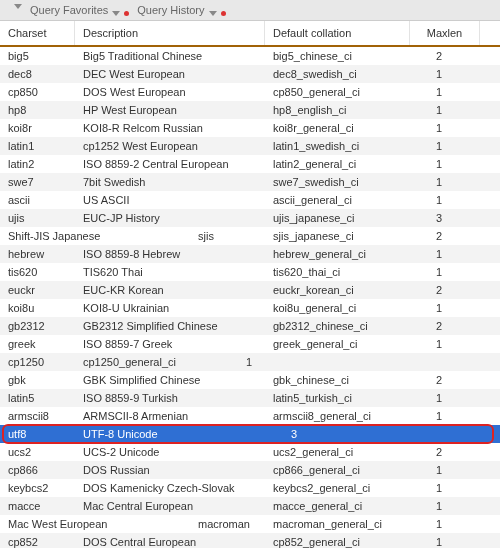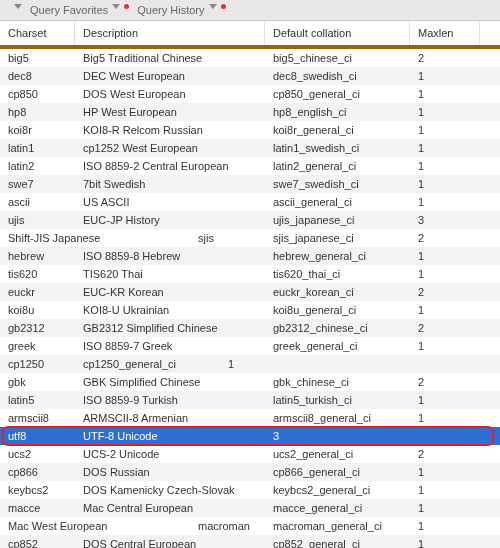--- a/index.html
+++ b/index.html
@@ -1,32 +1,32 @@
 <!DOCTYPE html>
 <html><head>
 <meta charset="utf-8">
 <style>
 html,body{margin:0;padding:0;font-family:-apple-system,"Helvetica Neue",Arial,sans-serif;font-size:11px;color:#333;background:#f4f4f4;width:500px}
 .toolbar{display:flex;gap:8px;padding:4px 14px;background:#e8e8e8;border-bottom:1px solid #ccc;font-size:11px;color:#666}
-.tb-item{display:flex;align-items:flex-start;gap:4px}
+.tb-item{display:flex;align-items:flex-end;gap:4px}
 .caret{width:0;height:0;border-left:4px solid transparent;border-right:4px solid transparent;border-top:5px solid #888}
 .dot{width:5px;height:5px;background:#d33;border-radius:50%}
-.header{display:flex;background:#fff;border-bottom:4px solid #a16207;font-weight:400;color:#333}
+.header{display:flex;background:#fff;border-bottom:2px solid #a16207;font-weight:400;color:#333}
 .header .col{padding:6px 8px;border-right:1px solid #e3e3e3}
 .row{display:flex;border-bottom:0px solid #eee;height:18px;align-items:center}
 .row:nth-child(even){background:#f3f3f3}
 .row:nth-child(odd){background:#fff}
 .row.selected{background:#2f6fd3;color:#fff}
 .row.boxed{position:relative}
 .row.boxed::after{content:"";position:absolute;left:2px;right:6px;top:-1px;bottom:-1px;border:2px solid #d22;border-radius:6px;pointer-events:none}
 .col{box-sizing:border-box;overflow:hidden;white-space:nowrap;text-overflow:ellipsis;padding:2px 8px}
 .c1{width:75px}
 .c2{width:190px}
 .c3{width:145px}
-.c4{width:70px;text-align:left;padding-right:20px}
+.c4{width:70px;text-align:center;padding-right:20px}
 .container{position:relative;background:#fff}
 </style>
 </head>
 <body>
 
 <div class="toolbar">
   <span class="caret"></span>
   <div class="tb-item">
     <span>Query Favorites</span>
     <span class="caret"></span>

